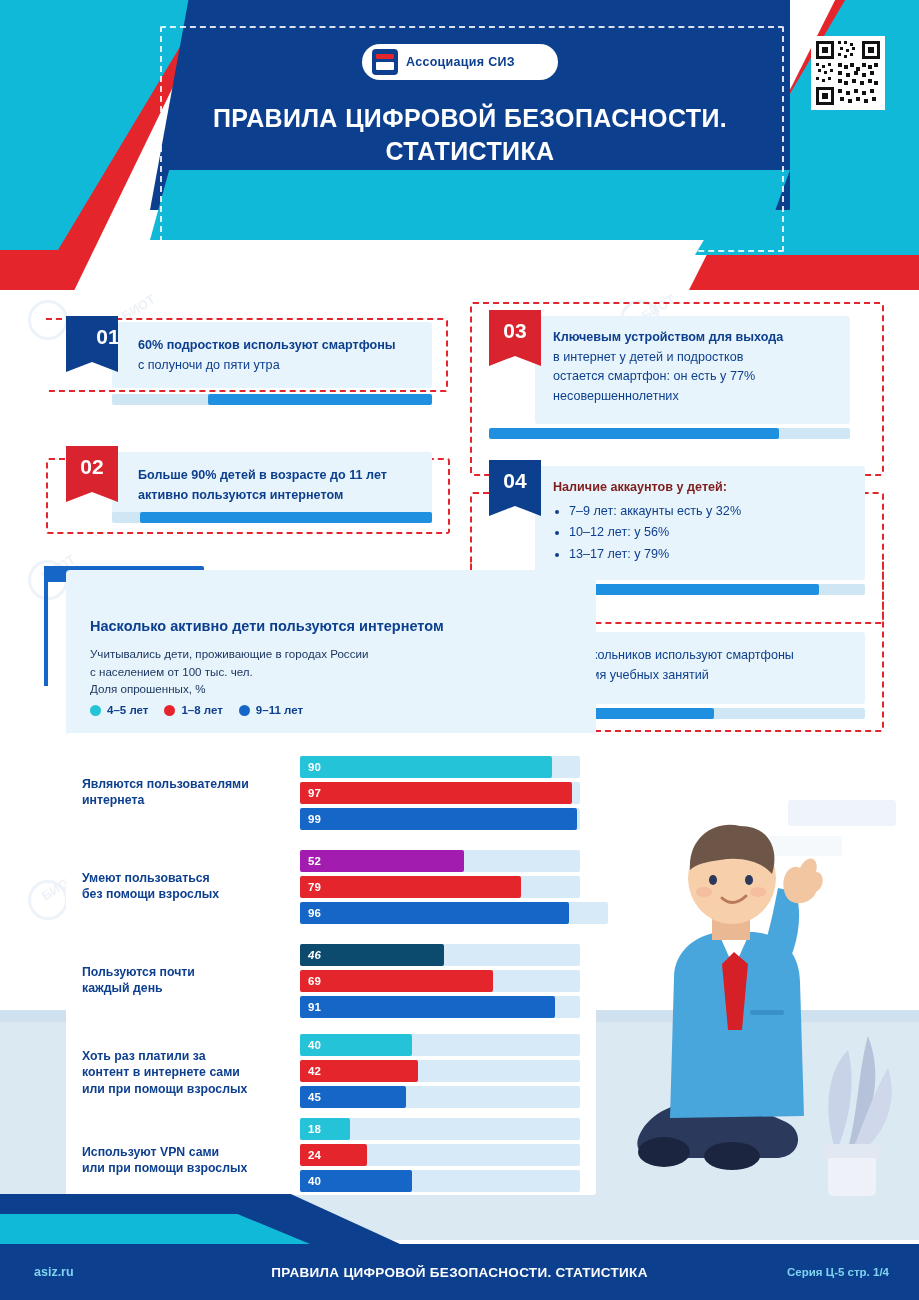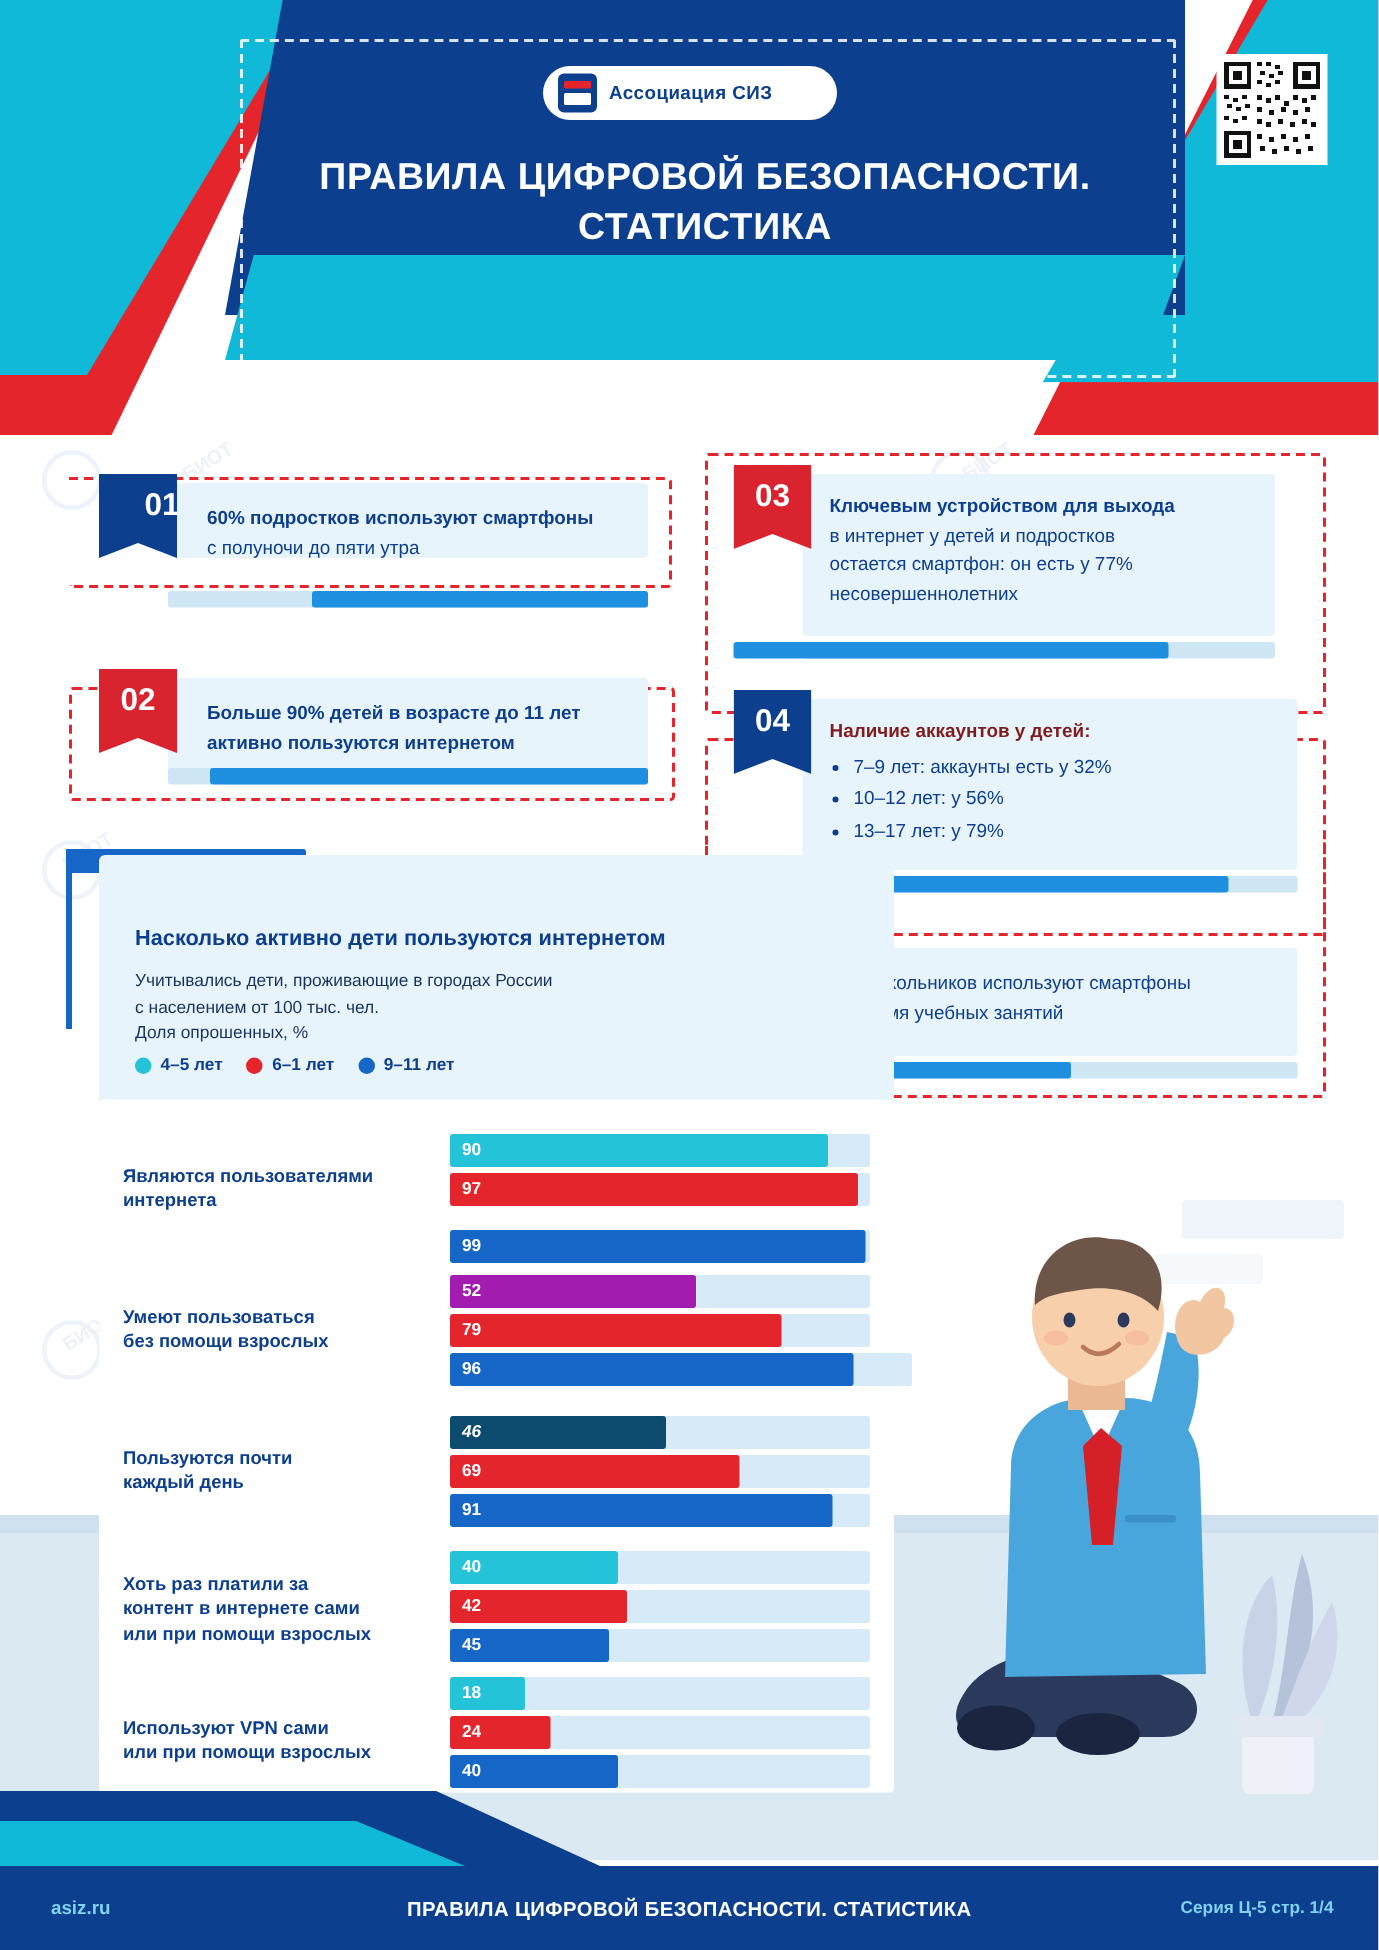--- a/index.html
+++ b/index.html
@@ -188,21 +188,21 @@
         <rect x="13" y="29" width="1.8" height="1.8"></rect>
           <rect x="17" y="30" width="1.8" height="1.8"></rect>
           <rect x="21" y="29" width="1.8" height="1.8"></rect>
         <rect x="25" y="30" width="1.8" height="1.8"></rect>
           <rect x="29" y="29" width="1.8" height="1.8"></rect>
       </g>
     </svg>
   </div>
 
   <div class="dashred" style="left:46px;top:318px;width:400px;height:70px;border-left:none;border-top-left-radius:0;border-bottom-left-radius:0;"></div>
-  <div class="card" style="left:112px;top:322px;width:320px;height:50px;">
+  <div class="card" style="left:112px;top:322px;width:320px;height:66px;">
     <div class="txt" style="left:26px;">
       <div class="b">60% подростков используют смартфоны</div>
       <div>с полуночи до пяти утра</div>
     </div>
   </div>
   <div class="ribbon rb-navy" style="left:66px;top:316px;padding-left:32px;">01</div>
   <div class="bar-under-lt" style="left:112px;top:394px;width:320px;"></div>
   <div class="bar-under" style="left:208px;top:394px;width:224px;"></div>
 
   <div class="dashred" style="left:46px;top:458px;width:400px;height:72px;"></div>
@@ -267,21 +267,21 @@
     <div>Доля опрошенных, %</div>
   </div>
 
   <div class="legend">
     <div class="lg">
       <span class="dot" style="background:#25c3d8;"></span>
       <span>4–5 лет</span>
     </div>
     <div class="lg">
       <span class="dot" style="background:#e4262c;"></span>
-      <span>6–1 лет</span>
+      <span>1–8 лет</span>
     </div>
     <div class="lg">
       <span class="dot" style="background:#1566c7;"></span>
       <span>9–11 лет</span>
     </div>
   </div>
 
   <div class="grp" style="top:768px;">
     <div class="lbl" style="top:8px;">
       <div>Являются пользователями</div>
@@ -290,21 +290,21 @@
     <div class="track" style="top:-12px;">
       <div class="fill" style="width:252px;background:#25c3d8;">
           <span>90</span>
         </div>
     </div>
     <div class="track" style="top:14px;">
       <div class="fill" style="width:272px;background:#e4262c;">
           <span>97</span>
         </div>
     </div>
-    <div class="track" style="top:40px;margin-top:12px;">
+    <div class="track" style="top:40px;">
       <div class="fill" style="width:277px;background:#1566c7;">
           <span>99</span>
         </div>
     </div>
   </div>
 
   <div class="grp" style="top:862px;">
     <div class="lbl" style="top:8px;">
       <div>Умеют пользоваться</div>
       <div>без помощи взрослых</div>

